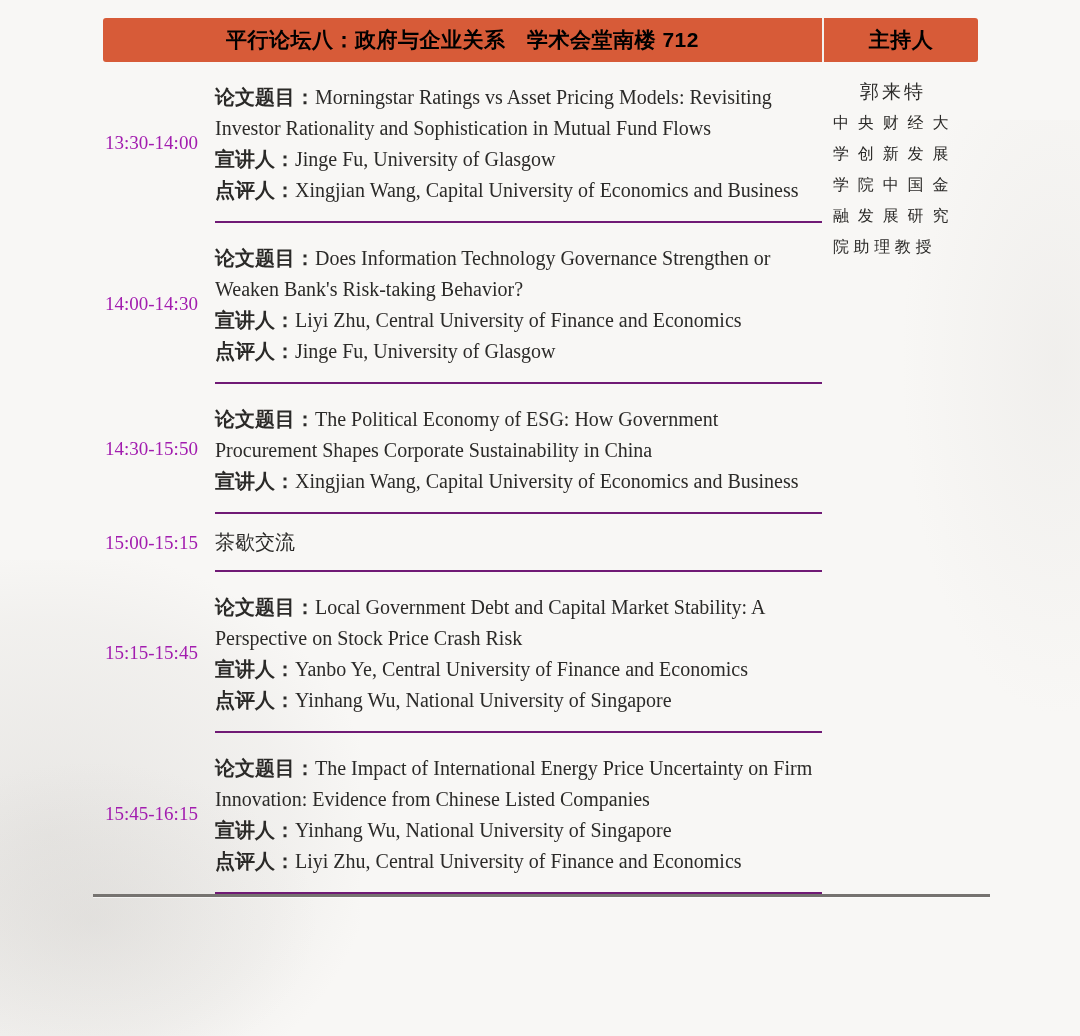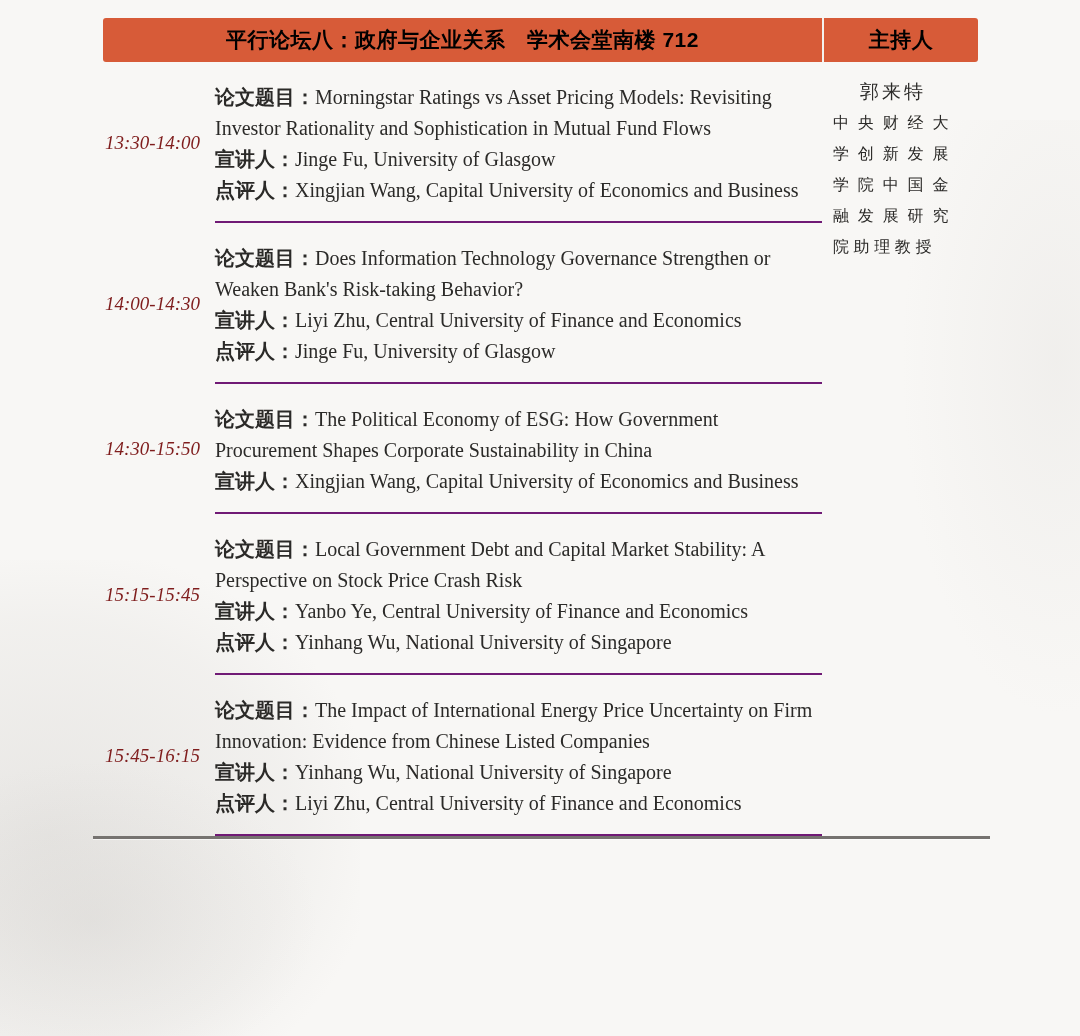--- a/index.html
+++ b/index.html
@@ -31,21 +31,21 @@
     color:#000000;font-family:"Liberation Sans","DejaVu Sans",sans-serif;
     font-weight:700;font-size:21px;
   }
   .hdr-left,.hdr-right{display:flex;align-items:center;justify-content:center;letter-spacing:0.5px;}
   .hdr-sep{background:#f4f2ef;height:100%;}
   
   .body{position:relative;}
   .row{display:grid;grid-template-columns:122px 607px 168px;}
   .cell-time{
     align-self:center;padding-left:12px;
-    font-size:19px;white-space:nowrap;color:#7f1d1d;font-style:italic;
+    font-size:19px;white-space:nowrap;color:#a21caf;
   }
   .cell-content{
     padding:20px 0 15px;
     border-bottom:2px solid #701a75;
     font-size:20px;line-height:31px;
   }
   .row:last-child .cell-content{border-bottom:none;}
   .cell-content p{margin:0;}
   .lbl{font-weight:700;}
   .row-break .cell-content{padding:13px 0 12px;}
@@ -107,20 +107,27 @@
 
     <div class="row">
       <div class="cell-time">14:30-15:50</div>
       <div class="cell-content">
         <p><span class="lbl">论文题目：</span><span>The Political Economy of ESG: How Government Procurement Shapes Corporate Sustainability in China</span></p>
         <p><span class="lbl">宣讲人：</span><span>Xingjian Wang, Capital University of Economics and Business</span></p>
       </div>
       <div></div>
     </div>
 
+    <div class="row row-break">
+      <div class="cell-time">15:00-15:15</div>
+      <div class="cell-content">
+        <p>茶歇交流</p>
+      </div>
+      <div></div>
+    </div>
 
     <div class="row">
       <div class="cell-time">15:15-15:45</div>
       <div class="cell-content">
         <p><span class="lbl">论文题目：</span><span>Local Government Debt and Capital Market Stability: A Perspective on Stock Price Crash Risk</span></p>
         <p><span class="lbl">宣讲人：</span><span>Yanbo Ye, Central University of Finance and Economics</span></p>
         <p><span class="lbl">点评人：</span><span>Yinhang Wu, National University of Singapore</span></p>
       </div>
       <div></div>
     </div>

